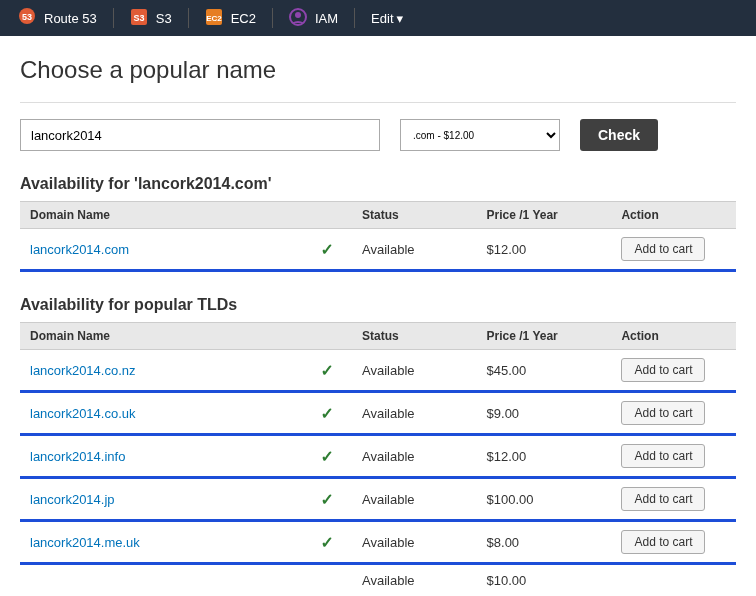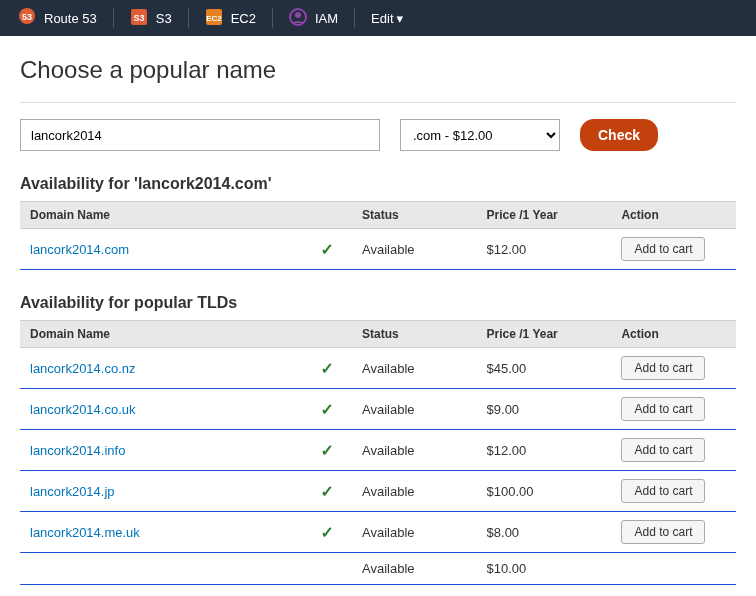--- a/index.html
+++ b/index.html
@@ -39,36 +39,36 @@
       border: 1px solid #aaa;
       padding: 6px 10px;
       font-size: 13px;
       width: 360px;
       height: 32px;
       outline: none;
     }
     .tld-select {
       border: 1px solid #aaa;
       padding: 4px 8px;
-      font-size: 13px;
+      font-size: 10px;
       height: 32px;
       width: 160px;
       background: #fff;
       cursor: pointer;
     }
     .check-btn {
-      background: #c2410c;
+      background: #404040;
       color: #fff;
       border: none;
       padding: 6px 18px;
       font-size: 14px;
       font-weight: bold;
       height: 32px;
       cursor: pointer;
-      border-radius: 14px;
+      border-radius: 3px;
     }
 
     
     .section-title { font-size: 16px; font-weight: bold; color: #333; margin-bottom: 8px; }
 
     
     .domain-table {
       width: 100%;
       border-collapse: collapse;
       margin-bottom: 24px;
@@ -80,21 +80,21 @@
     }
     .domain-table th {
       text-align: left;
       padding: 6px 10px;
       font-weight: bold;
       font-size: 12px;
       color: #333;
     }
     .domain-table td {
       padding: 8px 10px;
-      border-bottom: 1px solid #1d4ed8;
+      border-bottom: 3px solid #1d4ed8;
       font-size: 13px;
       color: #333;
     }
 
     .domain-link { color: #0073bb; text-decoration: none; }
 
     .price-cell { color: #0073bb; }
 
     .check-mark { color: #2e7d32; font-size: 16px; font-weight: bold; }
 

